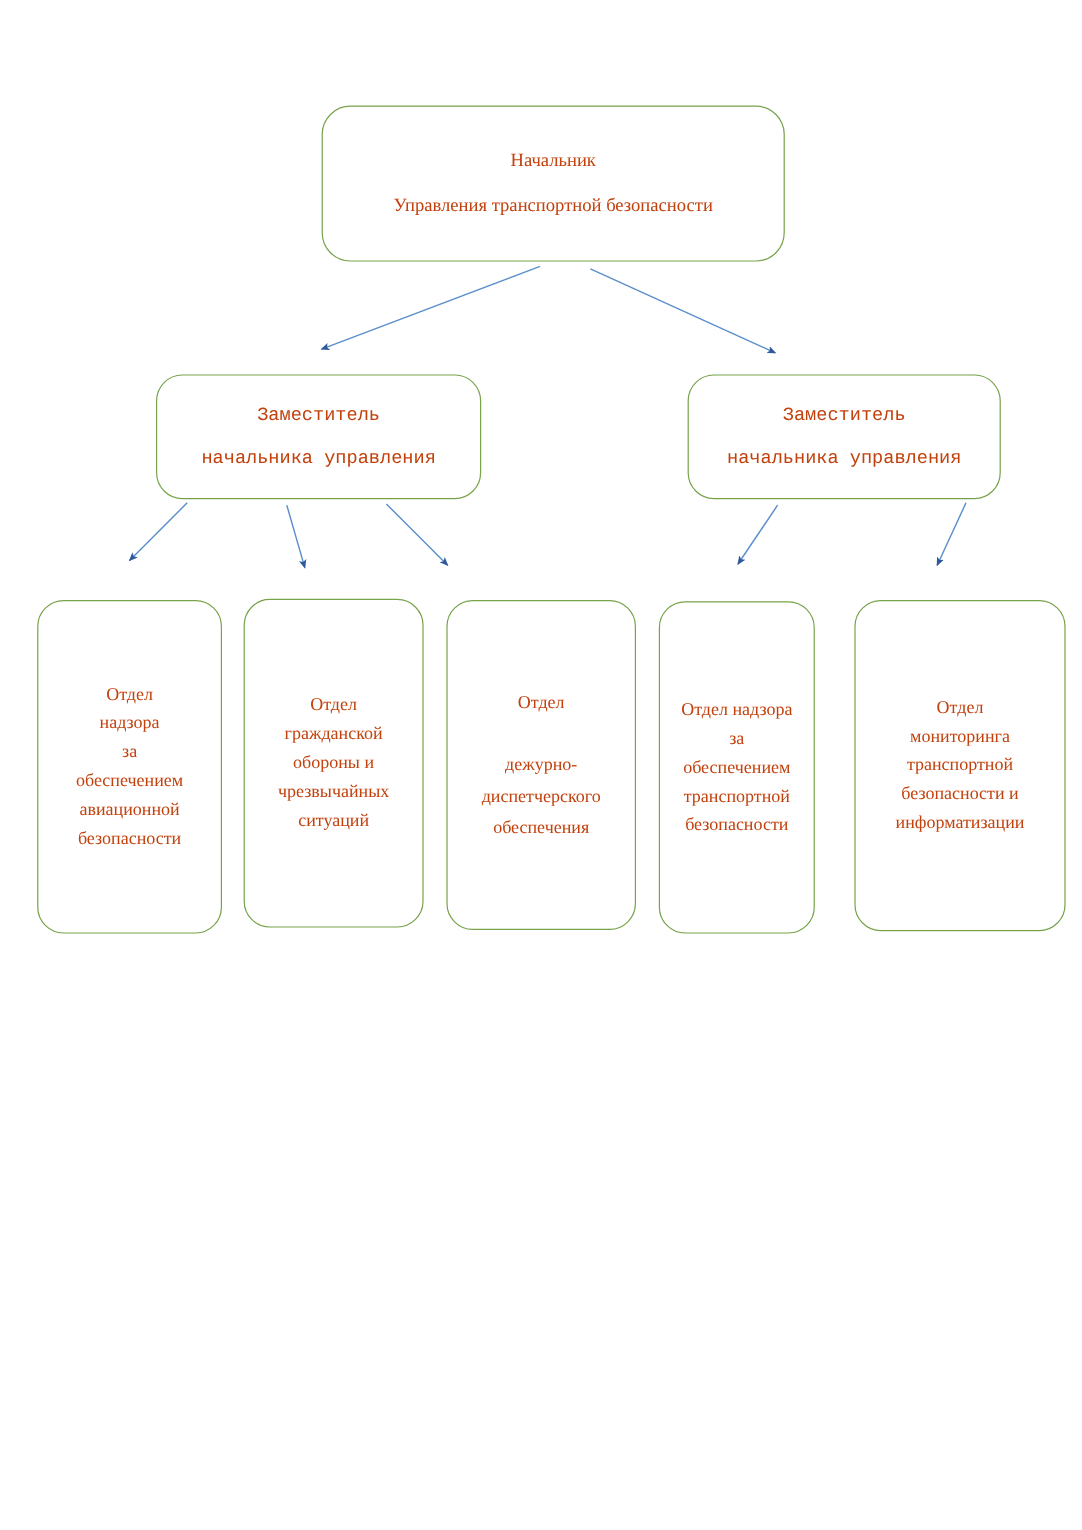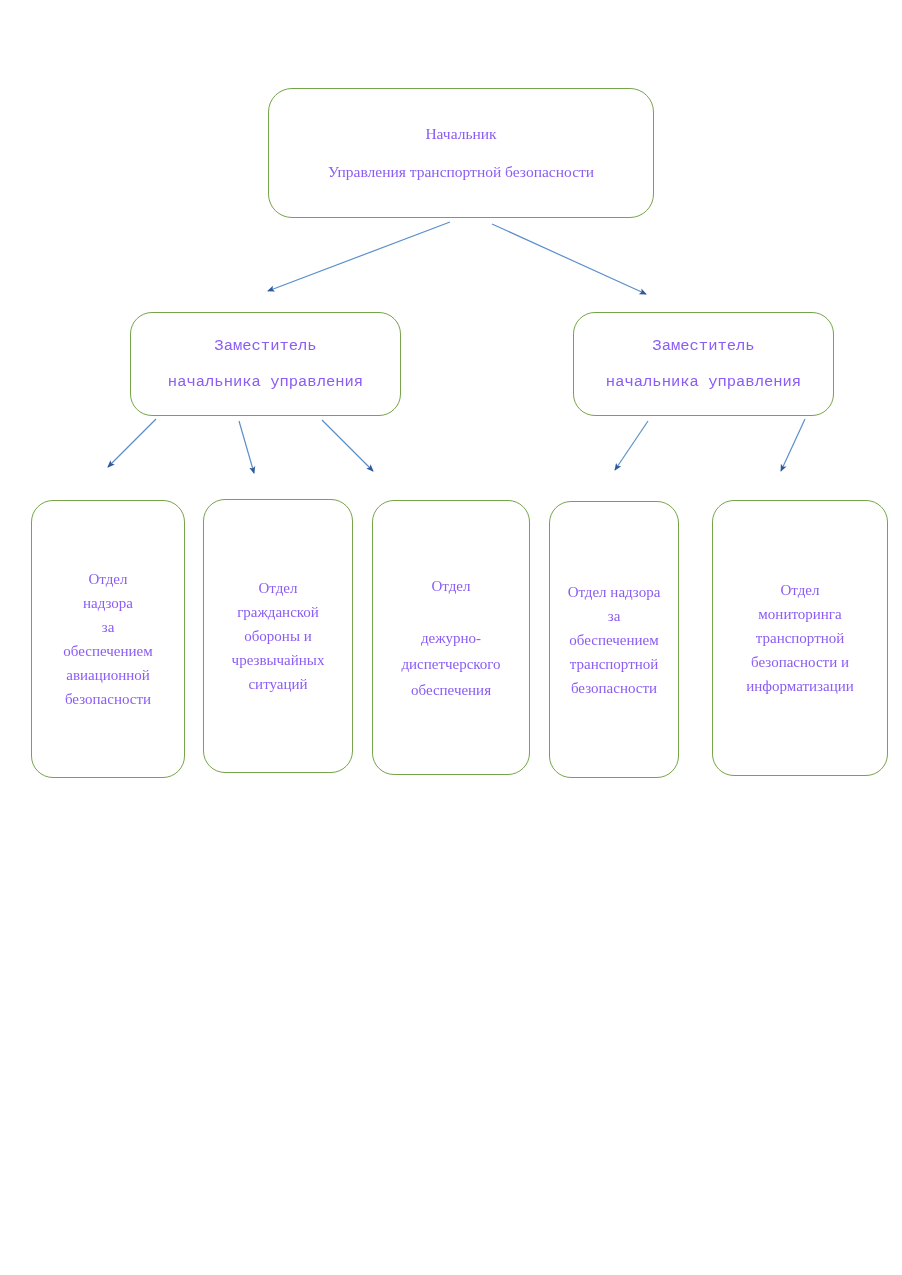--- a/index.html
+++ b/index.html
@@ -41,21 +41,21 @@
     justify-content: center;
     text-align: center;
   }
   .node-text {
     display: block;
     width: 100%;
     text-align: center;
     white-space: pre-line;
     font-size: 15.5px;
     line-height: 30px;
-    color: #8b5cf6;
+    color: #c2410c;
   }
   
   #node-chief {
     left: 268px;
     top: 88px;
     width: 386px;
     height: 130px;
     border-radius: 24px;
   }
   #node-chief .node-text {

